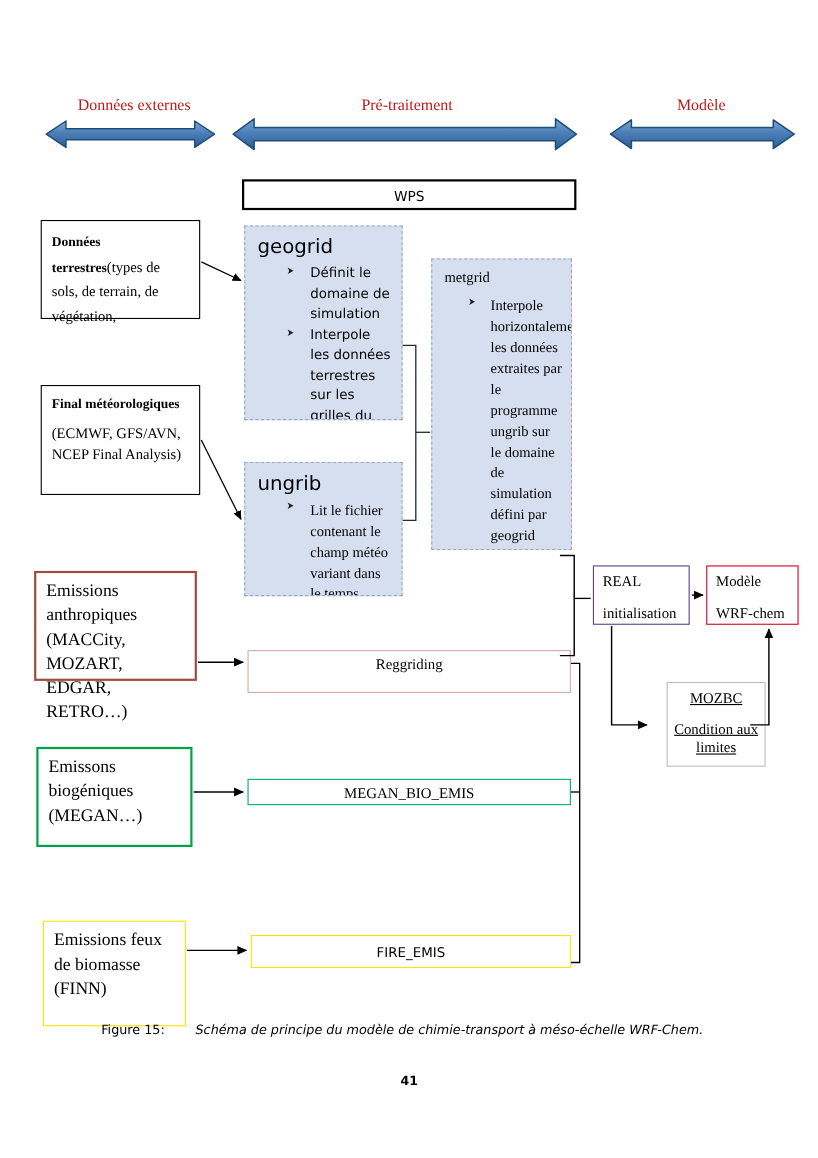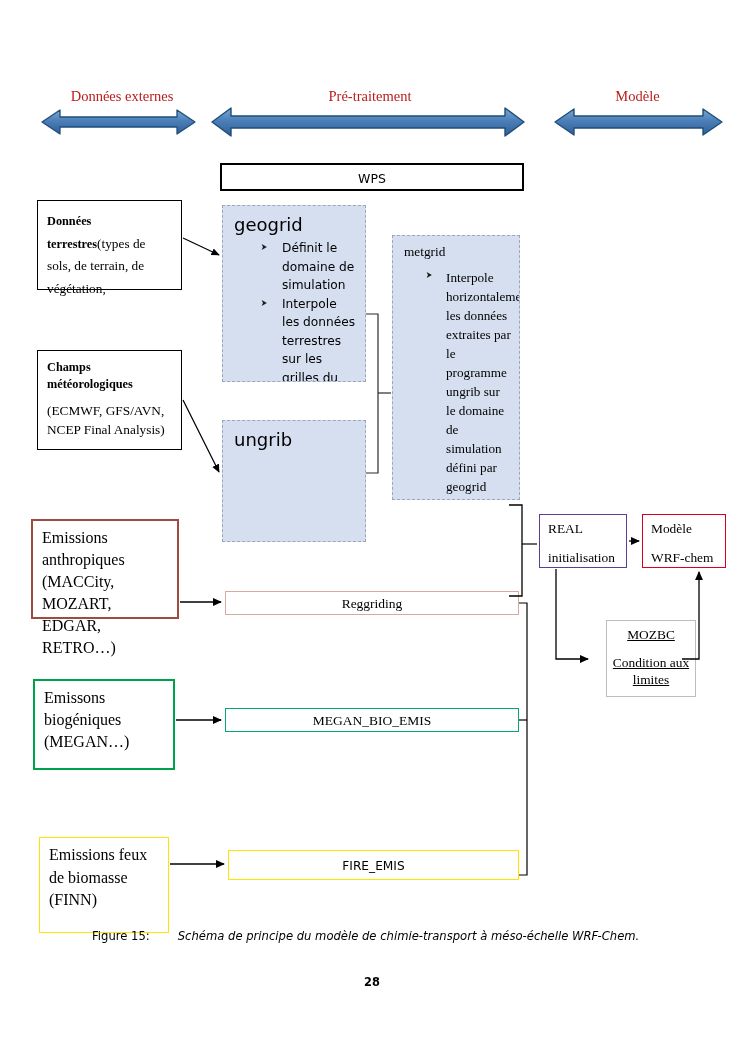--- a/index.html
+++ b/index.html
@@ -190,21 +190,21 @@
   </div>
 
   <div class="box src-box" style="left:37px; top:200px; width:145px; height:90px; border-color:#000000;">
     <div class="box-inner">
       <span class="ttl">Données terrestres</span><span class="body">(types de sols, de terrain, de végétation,</span>
     </div>
   </div>
 
   <div class="box src-box" style="left:37px; top:350px; width:145px; height:100px; border-color:#000000;">
     <div class="box-inner">
-      <div class="ttl" style="line-height:1.38;">Champs météorologiques</div>
+      <div class="ttl" style="line-height:1.38;">Final météorologiques</div>
       <div class="body" style="margin-top:9px;">(ECMWF, GFS/AVN, NCEP Final Analysis)</div>
     </div>
   </div>
 
   <div class="box box-red" style="left:31px; top:519px; width:148px; height:100px;">
     <div class="box-inner" style="padding-top:6px;">
       <div class="ttl" style="line-height:1.36;">Emissions anthropiques</div>
       <div class="body" style="line-height:1.38;">(MACCity, MOZART, EDGAR, RETRO…)</div>
     </div>
   </div>
@@ -226,30 +226,33 @@
   <div class="mod-box" style="left:222px; top:205px; width:144px; height:177px;">
     <div class="mod-title-sans">geogrid</div>
     <ul class="bullets bul-sans">
       <li>Définit le domaine de simulation</li>
       <li>Interpole les données terrestres sur les grilles du modèle</li>
     </ul>
   </div>
 
   <div class="mod-box" style="left:222px; top:420px; width:144px; height:122px;">
     <div class="mod-title-sans">ungrib</div>
+    <ul class="bullets bul-serif">
+      <li>Lit le fichier contenant le champ météo variant dans le temps</li>
+    </ul>
   </div>
 
   <div class="mod-box" style="left:392px; top:235px; width:128px; height:265px;">
     <div class="mod-title-serif">metgrid</div>
     <ul class="bullets bul-serif" style="margin-top:4px;">
       <li style="margin-left:32px; padding-left:21px;">Interpole horizontalement les données extraites par le programme ungrib sur le domaine de simulation défini par geogrid</li>
     </ul>
   </div>
 
-  <div class="proc-box box-rose proc-serif" style="left:225px; top:591px; width:294px; height:24px; line-height:24px;">
+  <div class="proc-box box-rose proc-serif" style="left:225px; top:591px; width:294px; height:39px; line-height:24px;">
     <span>Reggriding</span>
   </div>
 
   <div class="proc-box box-teal proc-serif" style="left:225px; top:708px; width:294px; height:24px; line-height:24px;">
     <span>MEGAN_BIO_EMIS</span>
   </div>
 
   <div class="proc-box box-ylw2 proc-sans" style="left:228px; top:850px; width:291px; height:30px; line-height:30px;">
     <span>FIRE_EMIS</span>
   </div>
@@ -266,21 +269,21 @@
 
   <div class="model-box box-gray" style="left:606px; top:620px; width:90px; height:77px; text-align:center;text-decoration:underline;">
     <span class="l1">MOZBC</span>
     <span class="l2" style="margin-top:12px; line-height:1.3;">Condition aux limites</span>
   </div>
 
   <div class="caption" style="left:92px; top:929px;">
     <span class="lbl">Figure 15:</span><span class="txt">Schéma de principe du modèle de chimie-transport à méso-échelle WRF-Chem.</span>
   </div>
 
-  <div class="pageno" style="left:0; top:975px;">28</div>
+  <div class="pageno" style="left:0; top:975px;">41</div>
 
   <svg class="overlay" viewBox="0 0 744 1053" xmlns="http://www.w3.org/2000/svg">
     <defs>
       <linearGradient id="arrGrad" x1="0" y1="0" x2="0" y2="1">
         <stop offset="0%" stop-color="#7aa6d4"></stop>
         <stop offset="45%" stop-color="#4c7fb8"></stop>
         <stop offset="100%" stop-color="#2e5e96"></stop>
       </linearGradient>
       <marker id="ah" viewBox="0 0 10 10" refX="9" refY="5" markerWidth="7" markerHeight="7" orient="auto-start-reverse">
         <path d="M 0 0.6 L 10 5 L 0 9.4 z" fill="#000"></path>

